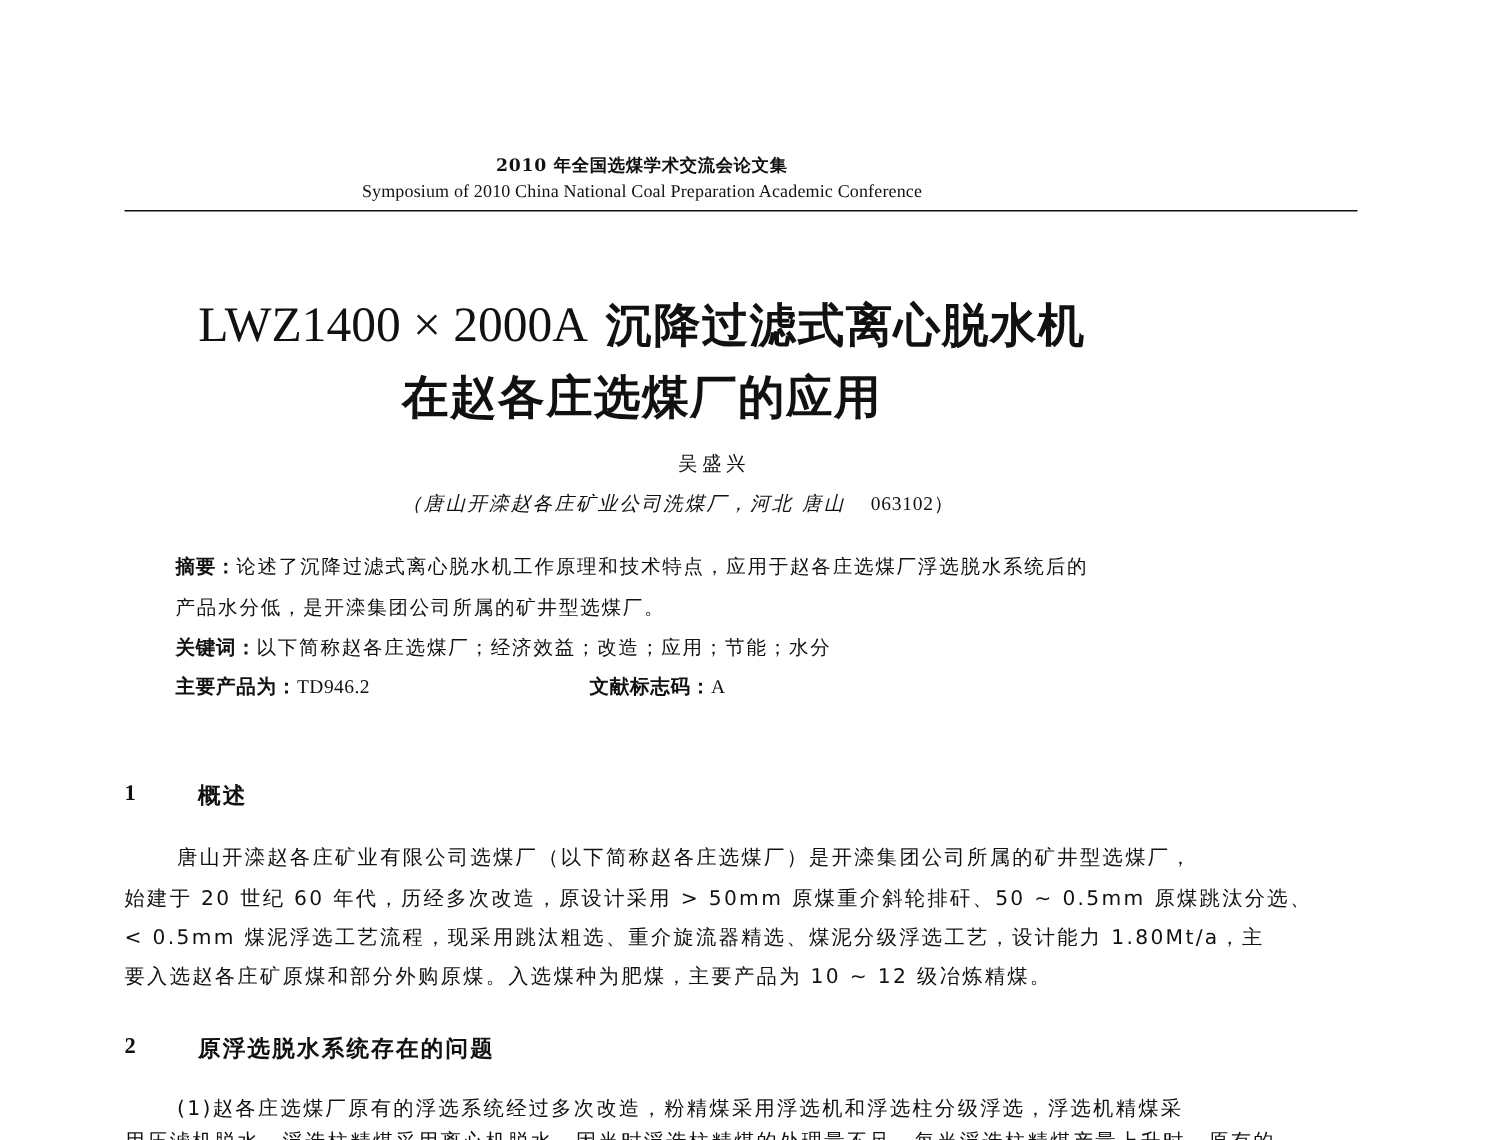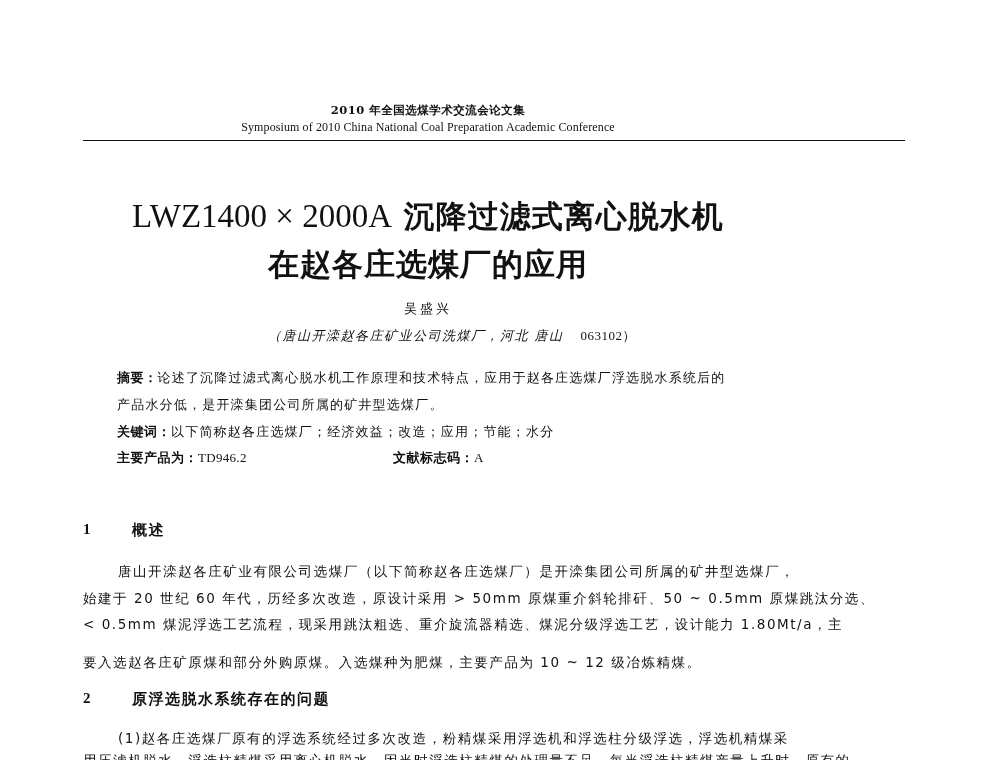--- a/index.html
+++ b/index.html
@@ -13,21 +13,21 @@
 
   .hdr-cn { top: 103px; font-size: 11.5px; font-weight: bold; letter-spacing: 0.5px; font-family: "DejaVu Serif", serif; }
   .hdr-en { top: 120px; font-size: 12px; font-family: "Liberation Serif", serif; letter-spacing: 0.1px; }
   .rule { position: absolute; top: 140px; left: 83px; width: 822px; height: 0; border-top: 1.5px solid #111; }
 
   .title { font-size: 31px; font-weight: bold; letter-spacing: 1px; }
   .title .latin { font-family: "Liberation Serif", serif; font-weight: normal; font-size: 33px; letter-spacing: 0; }
   .title1 { top: 196px; }
   .title2 { top: 244px; }
 
-  .author { top: 300px; font-size: 13px; letter-spacing: 3px; font-family: Liberation Serif, serif; }
+  .author { top: 300px; font-size: 13px; letter-spacing: 3px; font-family: Liberation Serif, serif; padding-left: 48px; }
   .affil { top: 327px; font-size: 13px; letter-spacing: 1.5px; font-family: "DejaVu Serif", serif; font-style: italic; padding-left: 24px; }
   .affil .num { font-family: "Liberation Serif", serif; font-style: normal; letter-spacing: 0.5px; }
 
   .meta { left: 117px; font-size: 13px; letter-spacing: 1.2px; font-family: "DejaVu Serif", serif; }
   .meta .lbl { font-weight: bold; font-family: "DejaVu Sans", sans-serif; letter-spacing: 0.5px; }
   .meta .code { font-family: "Liberation Serif", serif; letter-spacing: 0.3px; }
   .abs1 { top: 369px; }
   .abs2 { top: 396px; }
   .kw { top: 423px; }
   .cls { top: 449px; }
@@ -35,21 +35,21 @@
 
   .sec-num { left: 83px; font-size: 15px; font-family: "Liberation Serif", serif; font-weight: bold; }
   .sec-title { left: 132px; font-size: 15px; font-weight: bold; letter-spacing: 1.5px; }
   .sec1-num, .sec1-title { top: 521px; }
   .sec2-num, .sec2-title { top: 690px; }
 
   .para { font-size: 13.5px; letter-spacing: 1.55px; }
   .p1l1 { left: 118px; top: 563px; }
   .p1l2 { left: 83px; top: 590px; }
   .p1l3 { left: 83px; top: 616px; }
-  .p1l4 { left: 83px; top: 642px; margin-top: 12px; }
+  .p1l4 { left: 83px; top: 642px; }
   .p2l1 { left: 118px; top: 730px; }
   .p2l2 { left: 83px; top: 752px; }
 </style>
 </head>
 <body>
 
 <div class="abs center hdr-cn">2010 年全国选煤学术交流会论文集</div>
 <div class="abs center hdr-en">Symposium of 2010 China National Coal Preparation Academic Conference</div>
 <div class="rule"></div>
 

